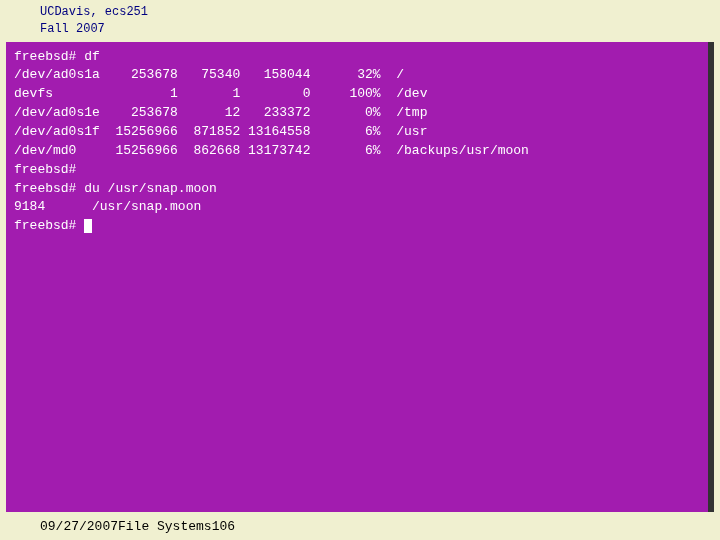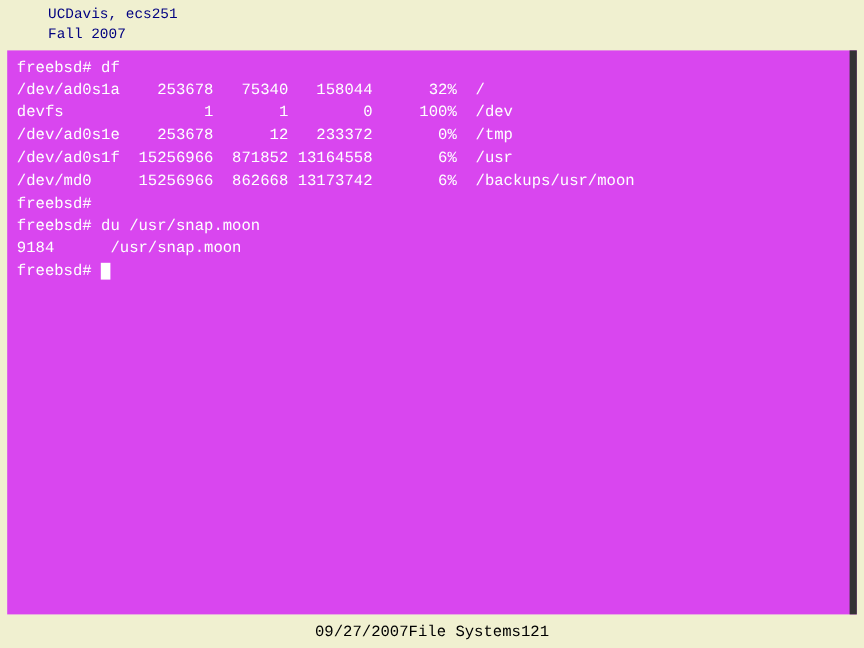--- a/index.html
+++ b/index.html
@@ -14,21 +14,21 @@
     .header {
       padding: 4px 8px;
       font-size: 12px;
       color: #000080;
       line-height: 1.4;
       margin-left: 32px;
     }
 
     .terminal {
       margin: 0 6px;
-      background-color: #d946ef;
+      background-color: #a21caf;
       color: #ffffff;
       font-family: 'Courier New', Courier, monospace;
       font-size: 13px;
       padding: 6px 8px;
       min-height: 470px;
       position: relative;
     }
 
     .terminal-line {
       white-space: pre;
@@ -38,21 +38,21 @@
     .cursor {
       display: inline-block;
       width: 8px;
       height: 14px;
       background-color: #ffffff;
       vertical-align: middle;
     }
 
     .footer {
       display: flex;
-      justify-content: center;
+      justify-content: flex-start;
       padding: 6px 40px;
       font-size: 13px;
       color: #000000;
       position: absolute;
       bottom: 0;
       left: 0;
       right: 0;
     }
 
     .scrollbar {
@@ -84,14 +84,14 @@
       <div class="terminal-line">freebsd# du /usr/snap.moon</div>
       <div class="terminal-line">9184      /usr/snap.moon</div>
       <div class="terminal-line">freebsd# <span class="cursor"></span></div>
     </div>
   <div class="scrollbar"></div>
 </div>
 
 <div class="footer">
   <span>09/27/2007</span>
   <span>File Systems</span>
-  <span>121</span>
+  <span>106</span>
 </div>
 
 </body></html>

